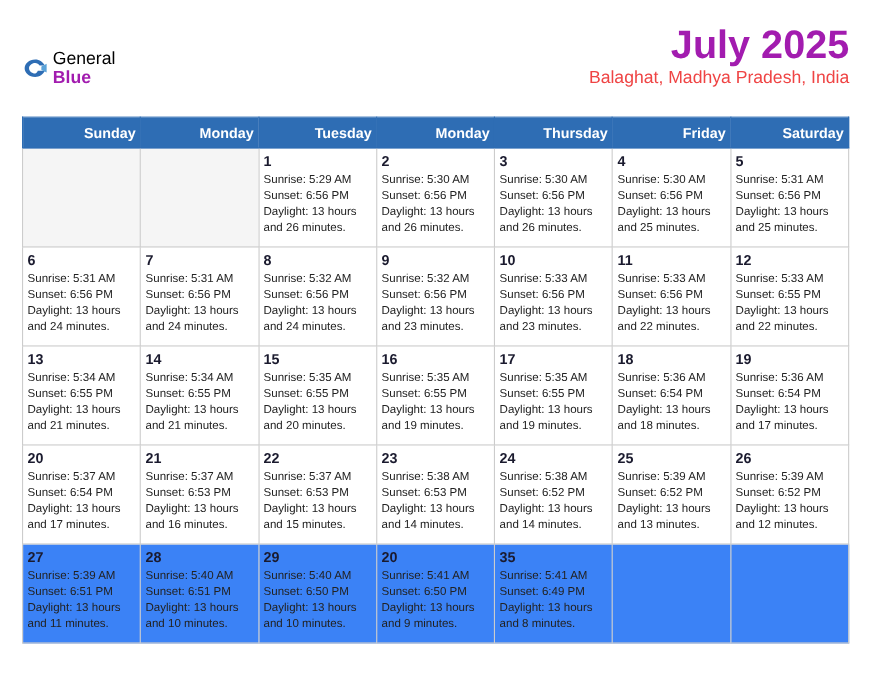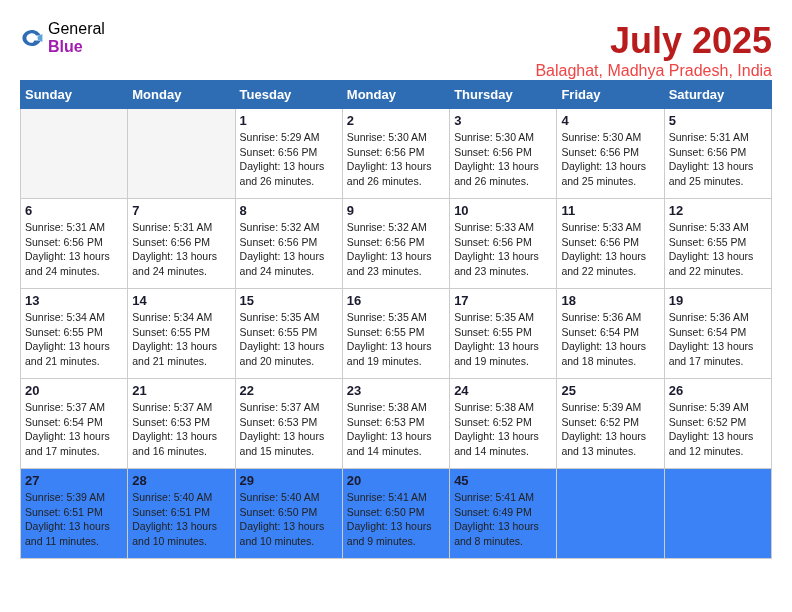--- a/index.html
+++ b/index.html
@@ -6,22 +6,22 @@
     body {
       font-family: Arial, sans-serif;
       background: #fff;
       width: 792px;
       min-height: 612px;
       padding: 20px;
     }
     .header {
       display: flex;
       justify-content: space-between;
-      align-items: flex-start;
-      margin-bottom: 0;
+      align-items: flex-end;
+      margin-bottom: 26px;
     }
     .logo {
       display: flex;
       align-items: center;
       gap: 4px;
     }
     .logo-text {
       display: flex;
       flex-direction: column;
       line-height: 1.1;
@@ -29,38 +29,38 @@
     .logo-icon {
       width: 24px;
       height: 24px;
     }
     .title-block {
       text-align: right;
     }
     .month-year {
       font-size: 36px;
       font-weight: bold;
-      color: #b91c1c;
+      color: #a21caf;
     }
     .location {
       font-size: 16px;
       color: #ef4444;
     }
     table {
       width: 100%;
       border-collapse: collapse;
       table-layout: fixed;
     }
     th {
       background-color: #2e6db4;
       color: #fff;
       font-size: 13px;
       font-weight: bold;
       padding: 6px 4px;
-      text-align: left;
+      text-align: right;
       border: 1px solid #2e6db4;
     }
     td {
       border: 1px solid #ccc;
       vertical-align: top;
       padding: 4px;
       height: 90px;
       background: #fff;
     }
     td.empty {
@@ -330,21 +330,21 @@
 and 10 minutes.</div>
         </td>
         <td>
           <span class="day-num">20</span>
           <div class="day-info" style="white-space: pre-line;">Sunrise: 5:41 AM
 Sunset: 6:50 PM
 Daylight: 13 hours
 and 9 minutes.</div>
         </td>
         <td>
-          <span class="day-num">45</span>
+          <span class="day-num">35</span>
           <div class="day-info" style="white-space: pre-line;">Sunrise: 5:41 AM
 Sunset: 6:49 PM
 Daylight: 13 hours
 and 8 minutes.</div>
         </td>
         <td class="empty"></td>
         <td class="empty"></td>
       </tr>
     </tbody>
 </table>

